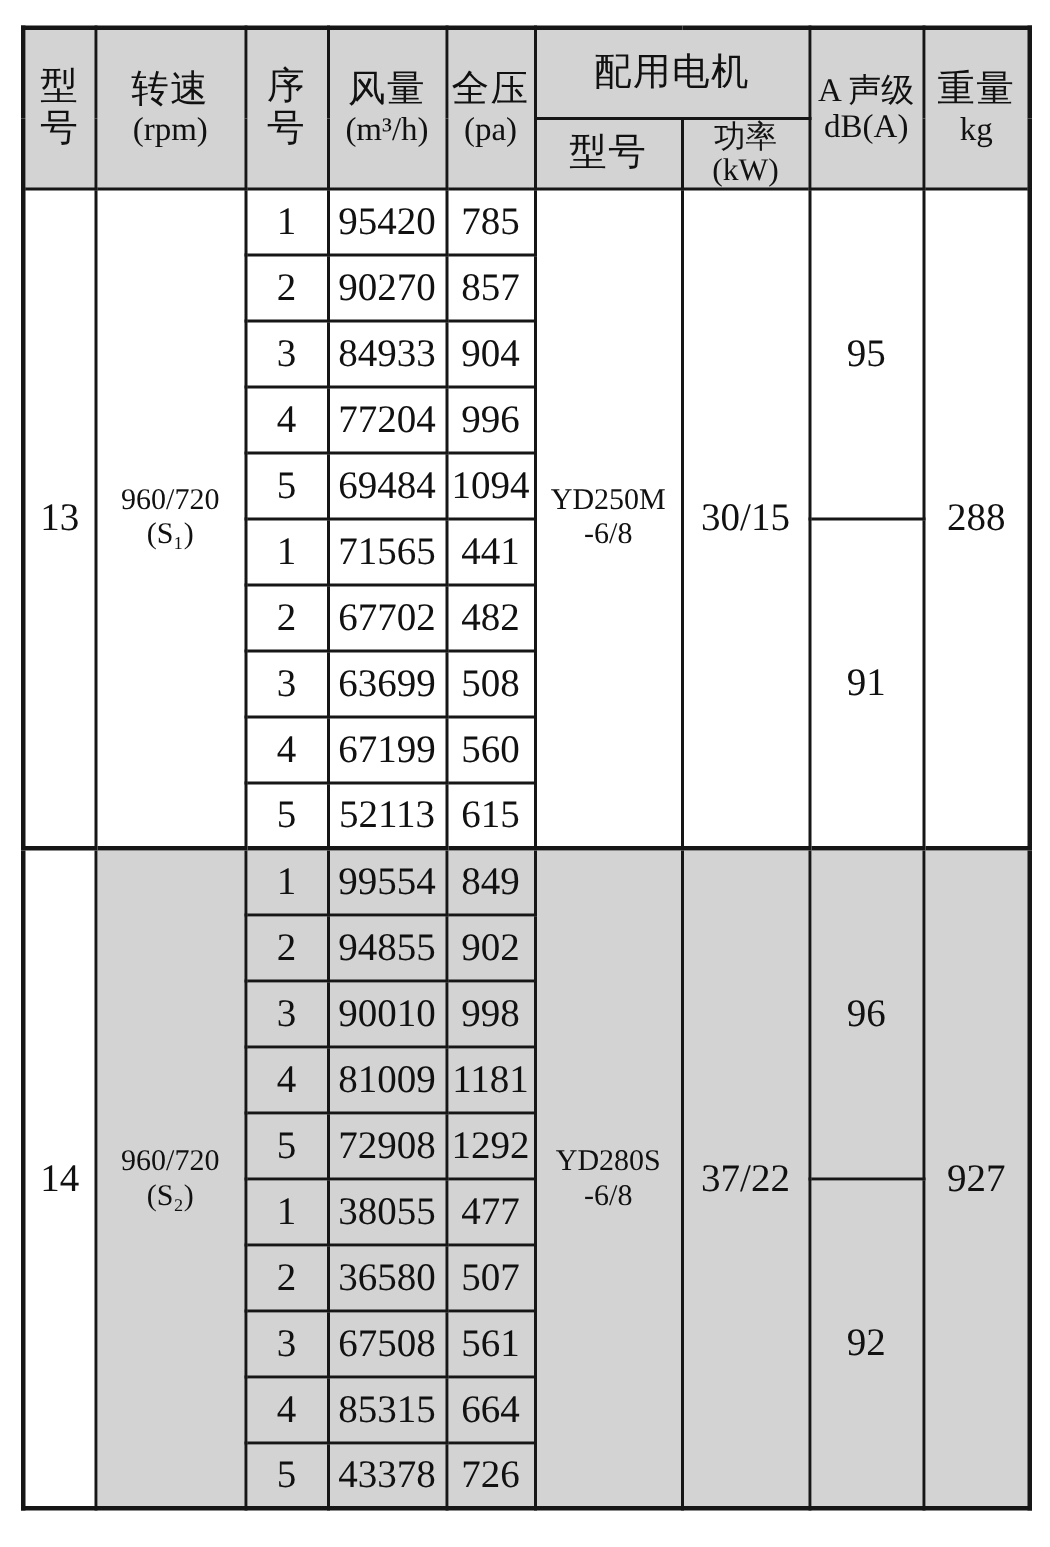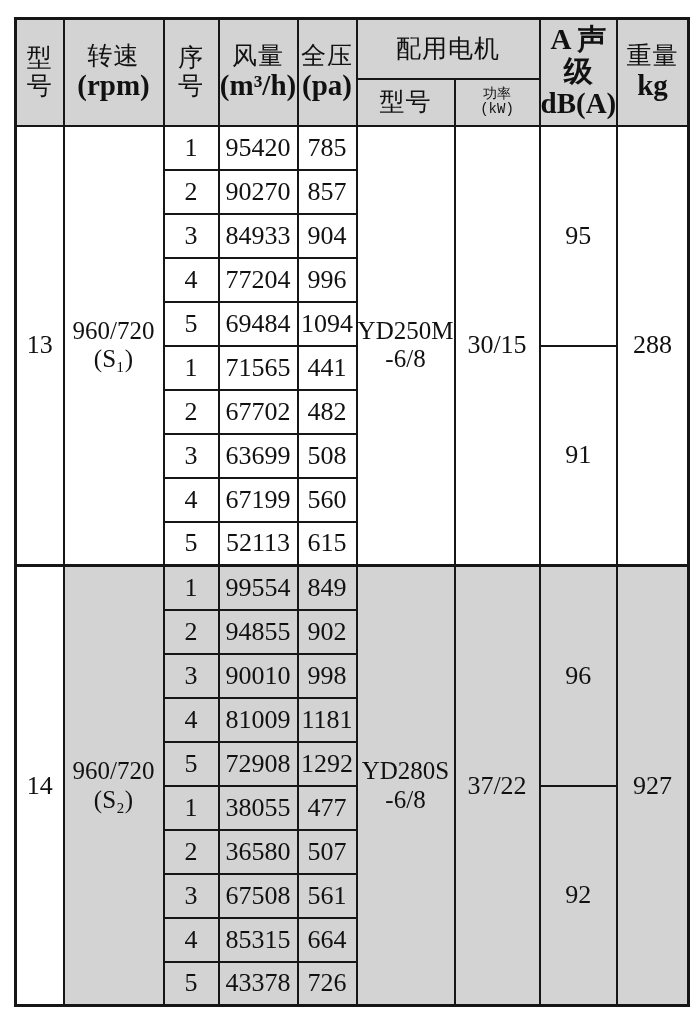--- a/index.html
+++ b/index.html
@@ -29,24 +29,24 @@
   .spec thead th { background: #d2d3d2; }
   .g { background: #d2d3d2 !important; }
   .w { background: #ffffff !important; }
   tr.sec-split td { border-top: 3px solid #161616; }
 
   .hrow1 { height: 60px; }
   .hrow2 { height: 47px; }
   .drow  { height: 44px; }
 
   .cn   { font-size: 25px; line-height: 1.12; letter-spacing: 1px; }
-  .sub  { font-size: 29px; line-height: 1.1; letter-spacing: 0; font-weight: bold; }
-  .subs { font-size: 14px; line-height: 1.05; font-family: Liberation Mono, monospace; }
+  .sub  { font-size: 22px; line-height: 1.1; letter-spacing: 0; }
+  .subs { font-size: 21px; line-height: 1.05; }
   .num  { font-size: 26px; }
-  .num2 { font-size: 25px; line-height: 1.15; }
+  .num2 { font-size: 20px; line-height: 1.15; }
 </style>
 </head>
 <body>
 
 <table class="spec">
   <colgroup>
     <col style="width:48px">
       <col style="width:100px">
       <col style="width:55px">
     <col style="width:79px">

